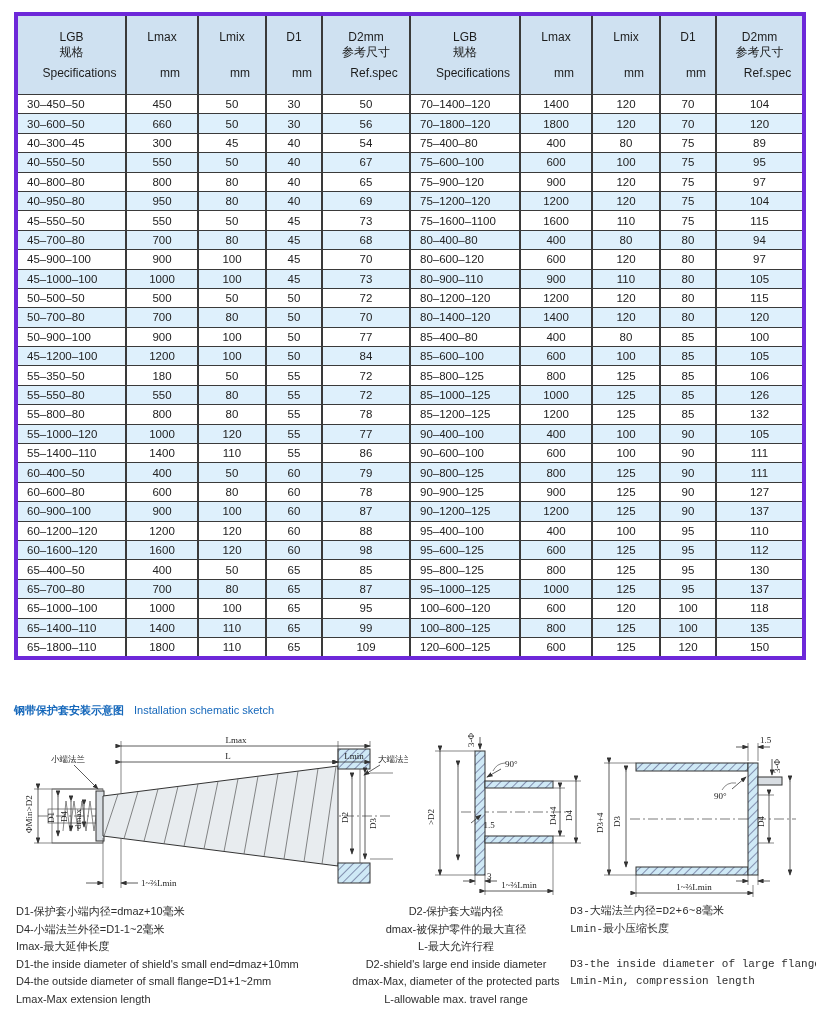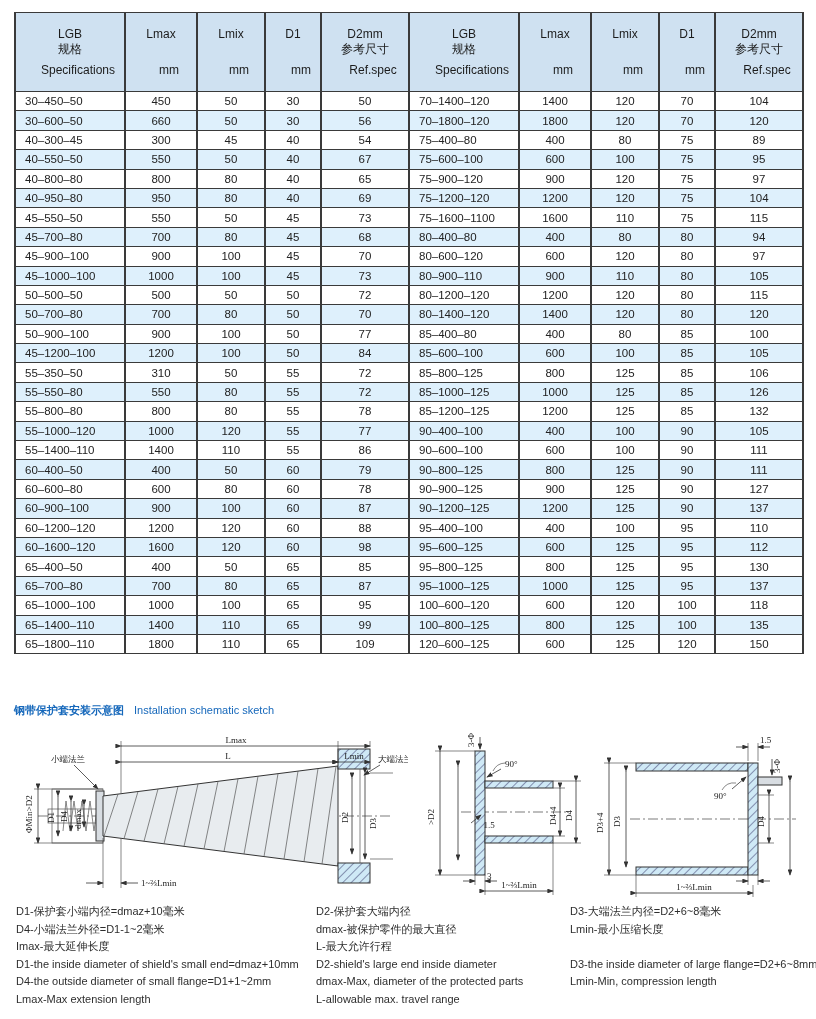--- a/index.html
+++ b/index.html
@@ -1,20 +1,20 @@
 <!DOCTYPE html>
 <html><head>
 <meta charset="utf-8">
 <style>
   html,body{margin:0;padding:0;background:#fff;}
   .page{position:relative;width:816px;height:1019px;background:#fff;overflow:hidden;
         font-family:"Liberation Sans","DejaVu Sans",sans-serif;color:#1c1c1c;}
   
   table.spec{position:absolute;left:14px;top:12px;width:788px;border-collapse:collapse;
-             table-layout:fixed;border:1px solid #6d28d9;}
+             table-layout:fixed;border:4px solid #6d28d9;}
   table.spec th,table.spec td{border:1px solid #3a3a3a;border-left-width:2px;border-right-width:2px;
              padding:0;text-align:center;overflow:hidden;white-space:nowrap;}
   table.spec th{background:#cfe1f1;font-weight:normal;font-size:12px;height:78px;vertical-align:middle;}
   table.spec th .h1{line-height:15px;}
   table.spec th .h2{line-height:15px;min-height:15px;}
   table.spec th .h3{line-height:15px;margin-top:6px;padding-left:16px;}
   table.spec td{font-size:11.5px;height:18.4px;color:#222;}
   table.spec td.spec-col{text-align:left;padding-left:9px;}
   table.spec tbody tr:nth-child(even) td{background:#def0fc;}
   
@@ -25,22 +25,22 @@
             justify-content:space-between;align-items:flex-start;}
   svg text{font-family:"Liberation Serif","DejaVu Serif",serif;font-size:9px;fill:#222;}
   svg .zh{font-family:"Liberation Sans","DejaVu Sans",sans-serif;font-size:8.5px;}
   svg .dim{stroke:#333;stroke-width:0.8;fill:none;}
   svg .thin{stroke:#555;stroke-width:0.7;fill:none;}
   svg .body{stroke:#333;stroke-width:1;}
   svg .cl{stroke:#444;stroke-width:0.7;stroke-dasharray:10 3 2 3;fill:none;}
   
   .legend{position:absolute;top:903px;font-size:11px;line-height:17.5px;color:#2e2e2e;}
   .legend.c1{left:16px;width:300px;}
-  .legend.c2{left:316px;width:256px;}
-  .legend.c3{left:570px;width:240px;}
+  .legend.c2{left:328px;width:256px;text-align:center;}
+  .legend.c3{left:570px;width:240px;font-family:Liberation Mono, monospace;}
   .legend div{min-height:17.5px;white-space:nowrap;}
 </style>
 </head>
 <body>
 
 <div class="page">
 
   <table class="spec">
     <colgroup>
       <col style="width:110px">
@@ -272,21 +272,21 @@
           <td>50</td>
           <td>84</td>
           <td class="spec-col">85–600–100</td>
           <td>600</td>
           <td>100</td>
           <td>85</td>
           <td>105</td>
         </tr>
         <tr>
           <td class="spec-col">55–350–50</td>
-          <td>310</td>
+          <td>180</td>
           <td>50</td>
           <td>55</td>
           <td>72</td>
           <td class="spec-col">85–800–125</td>
           <td>800</td>
           <td>125</td>
           <td>85</td>
           <td>106</td>
         </tr>
         <tr>

